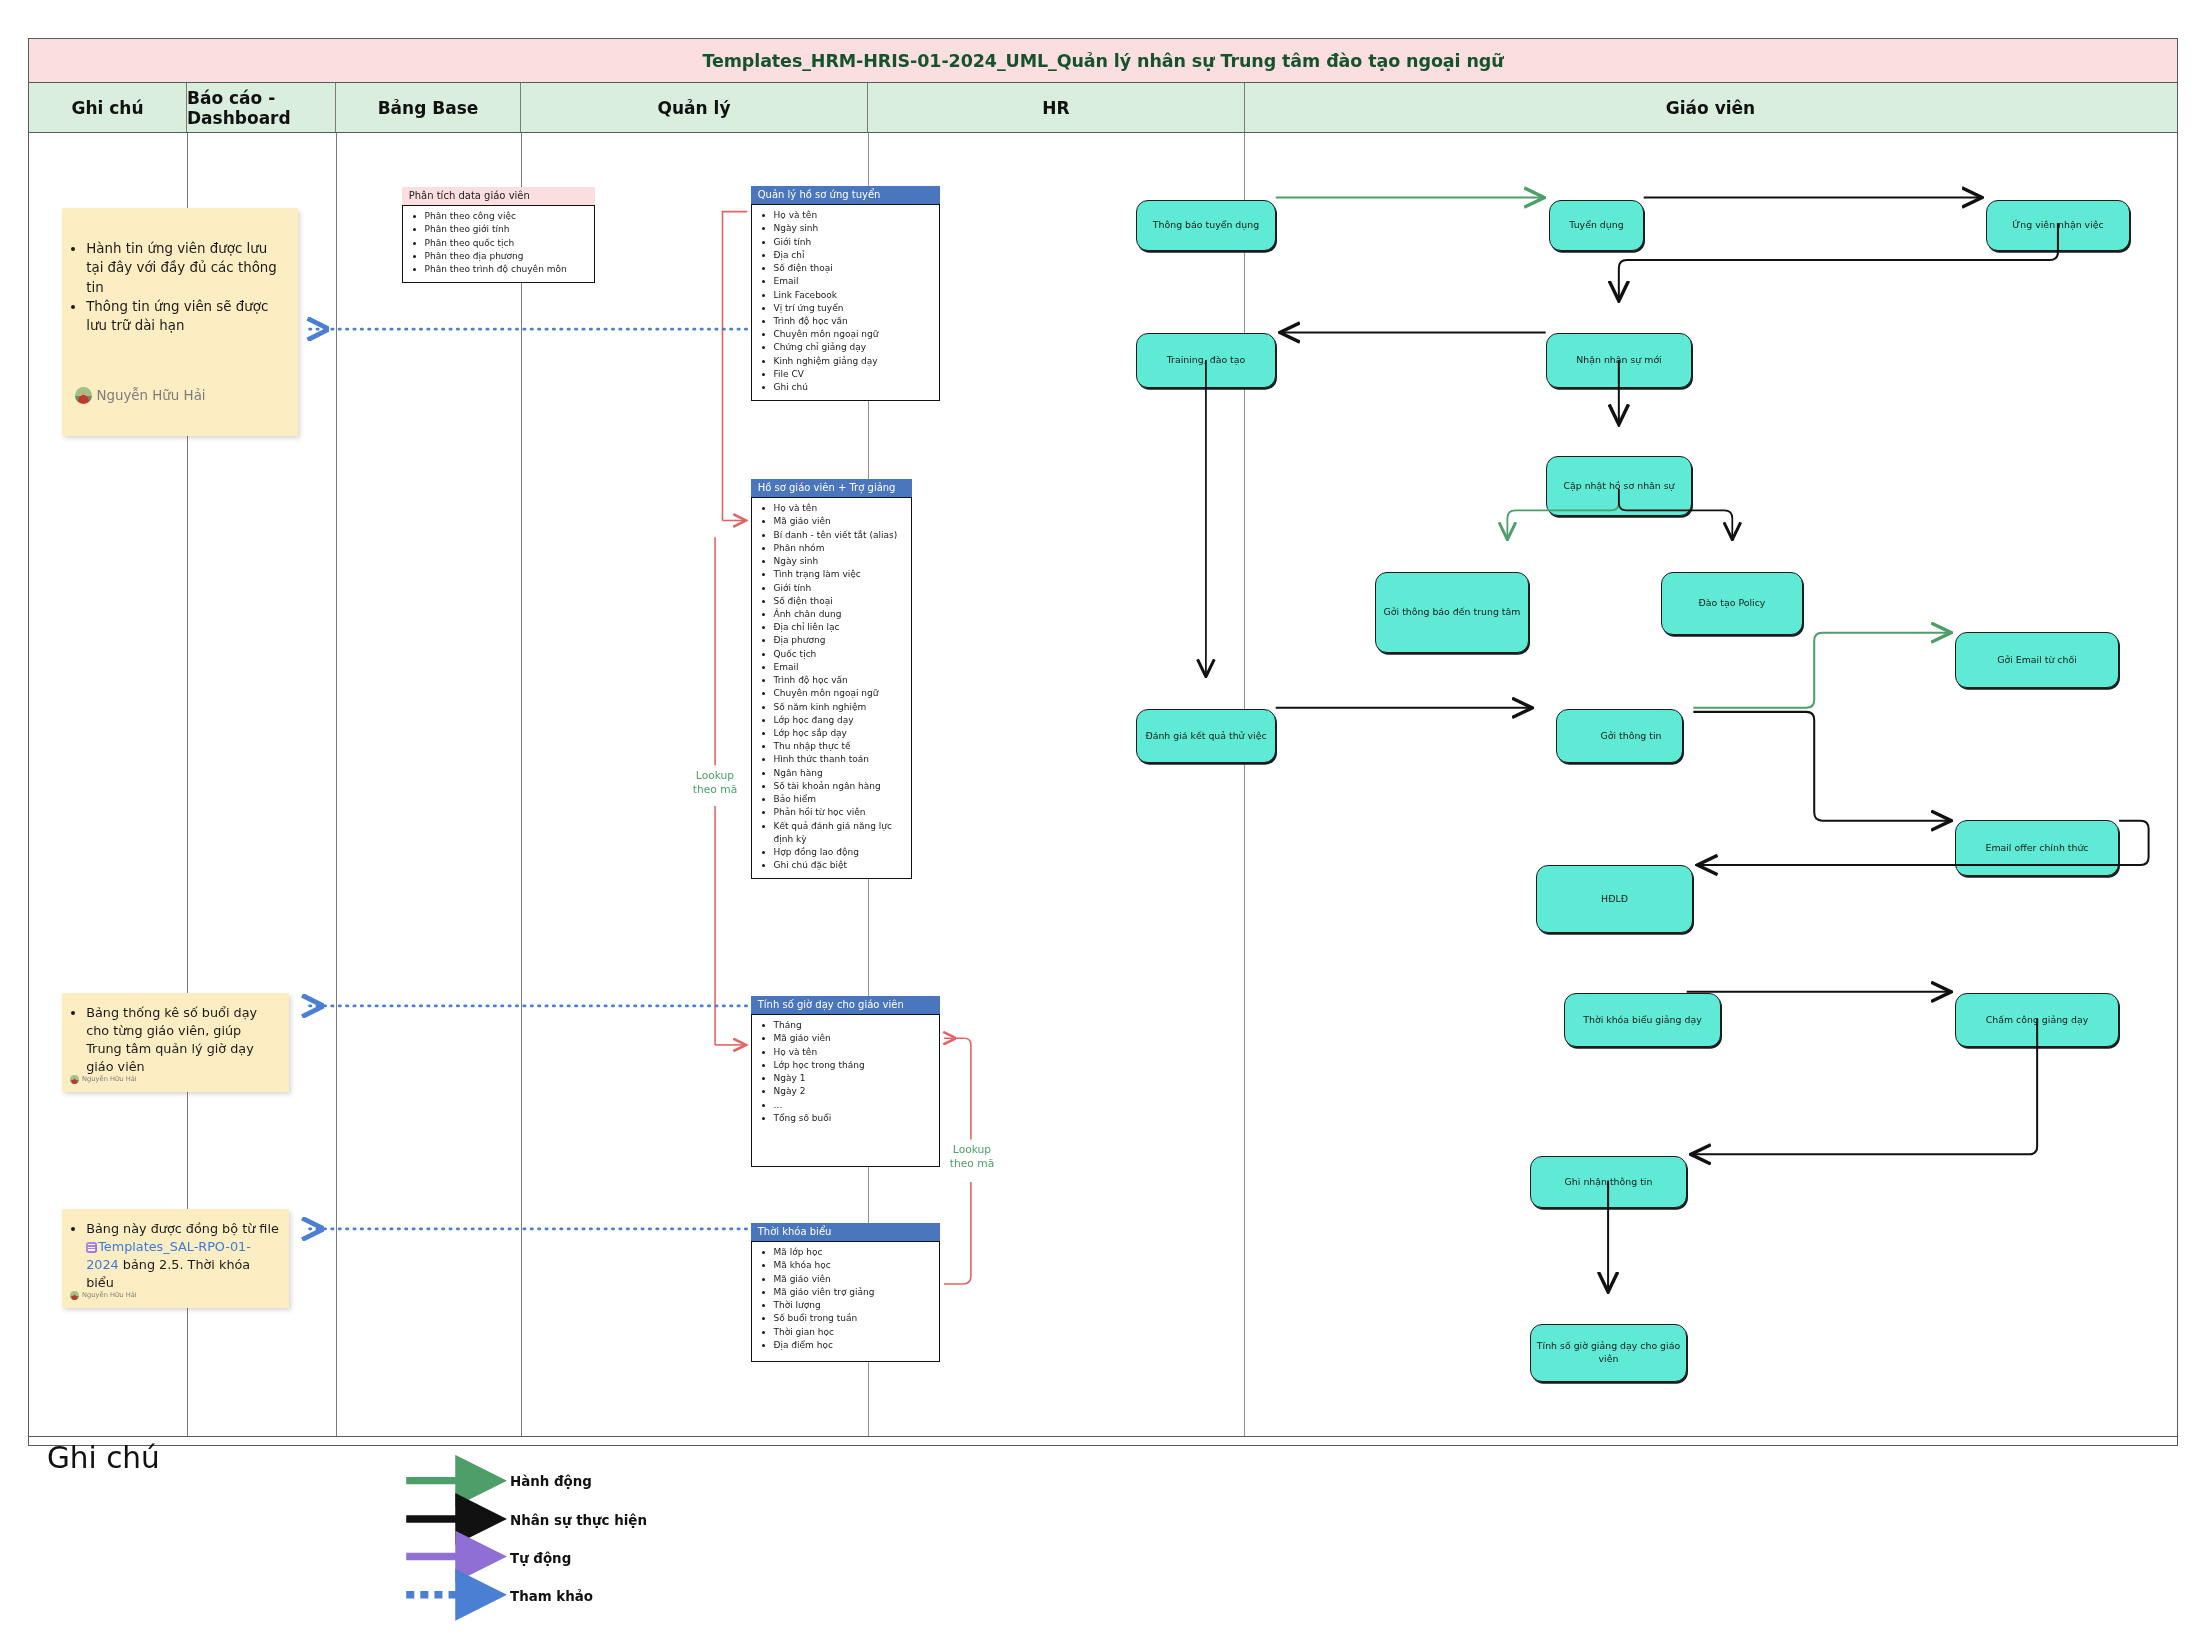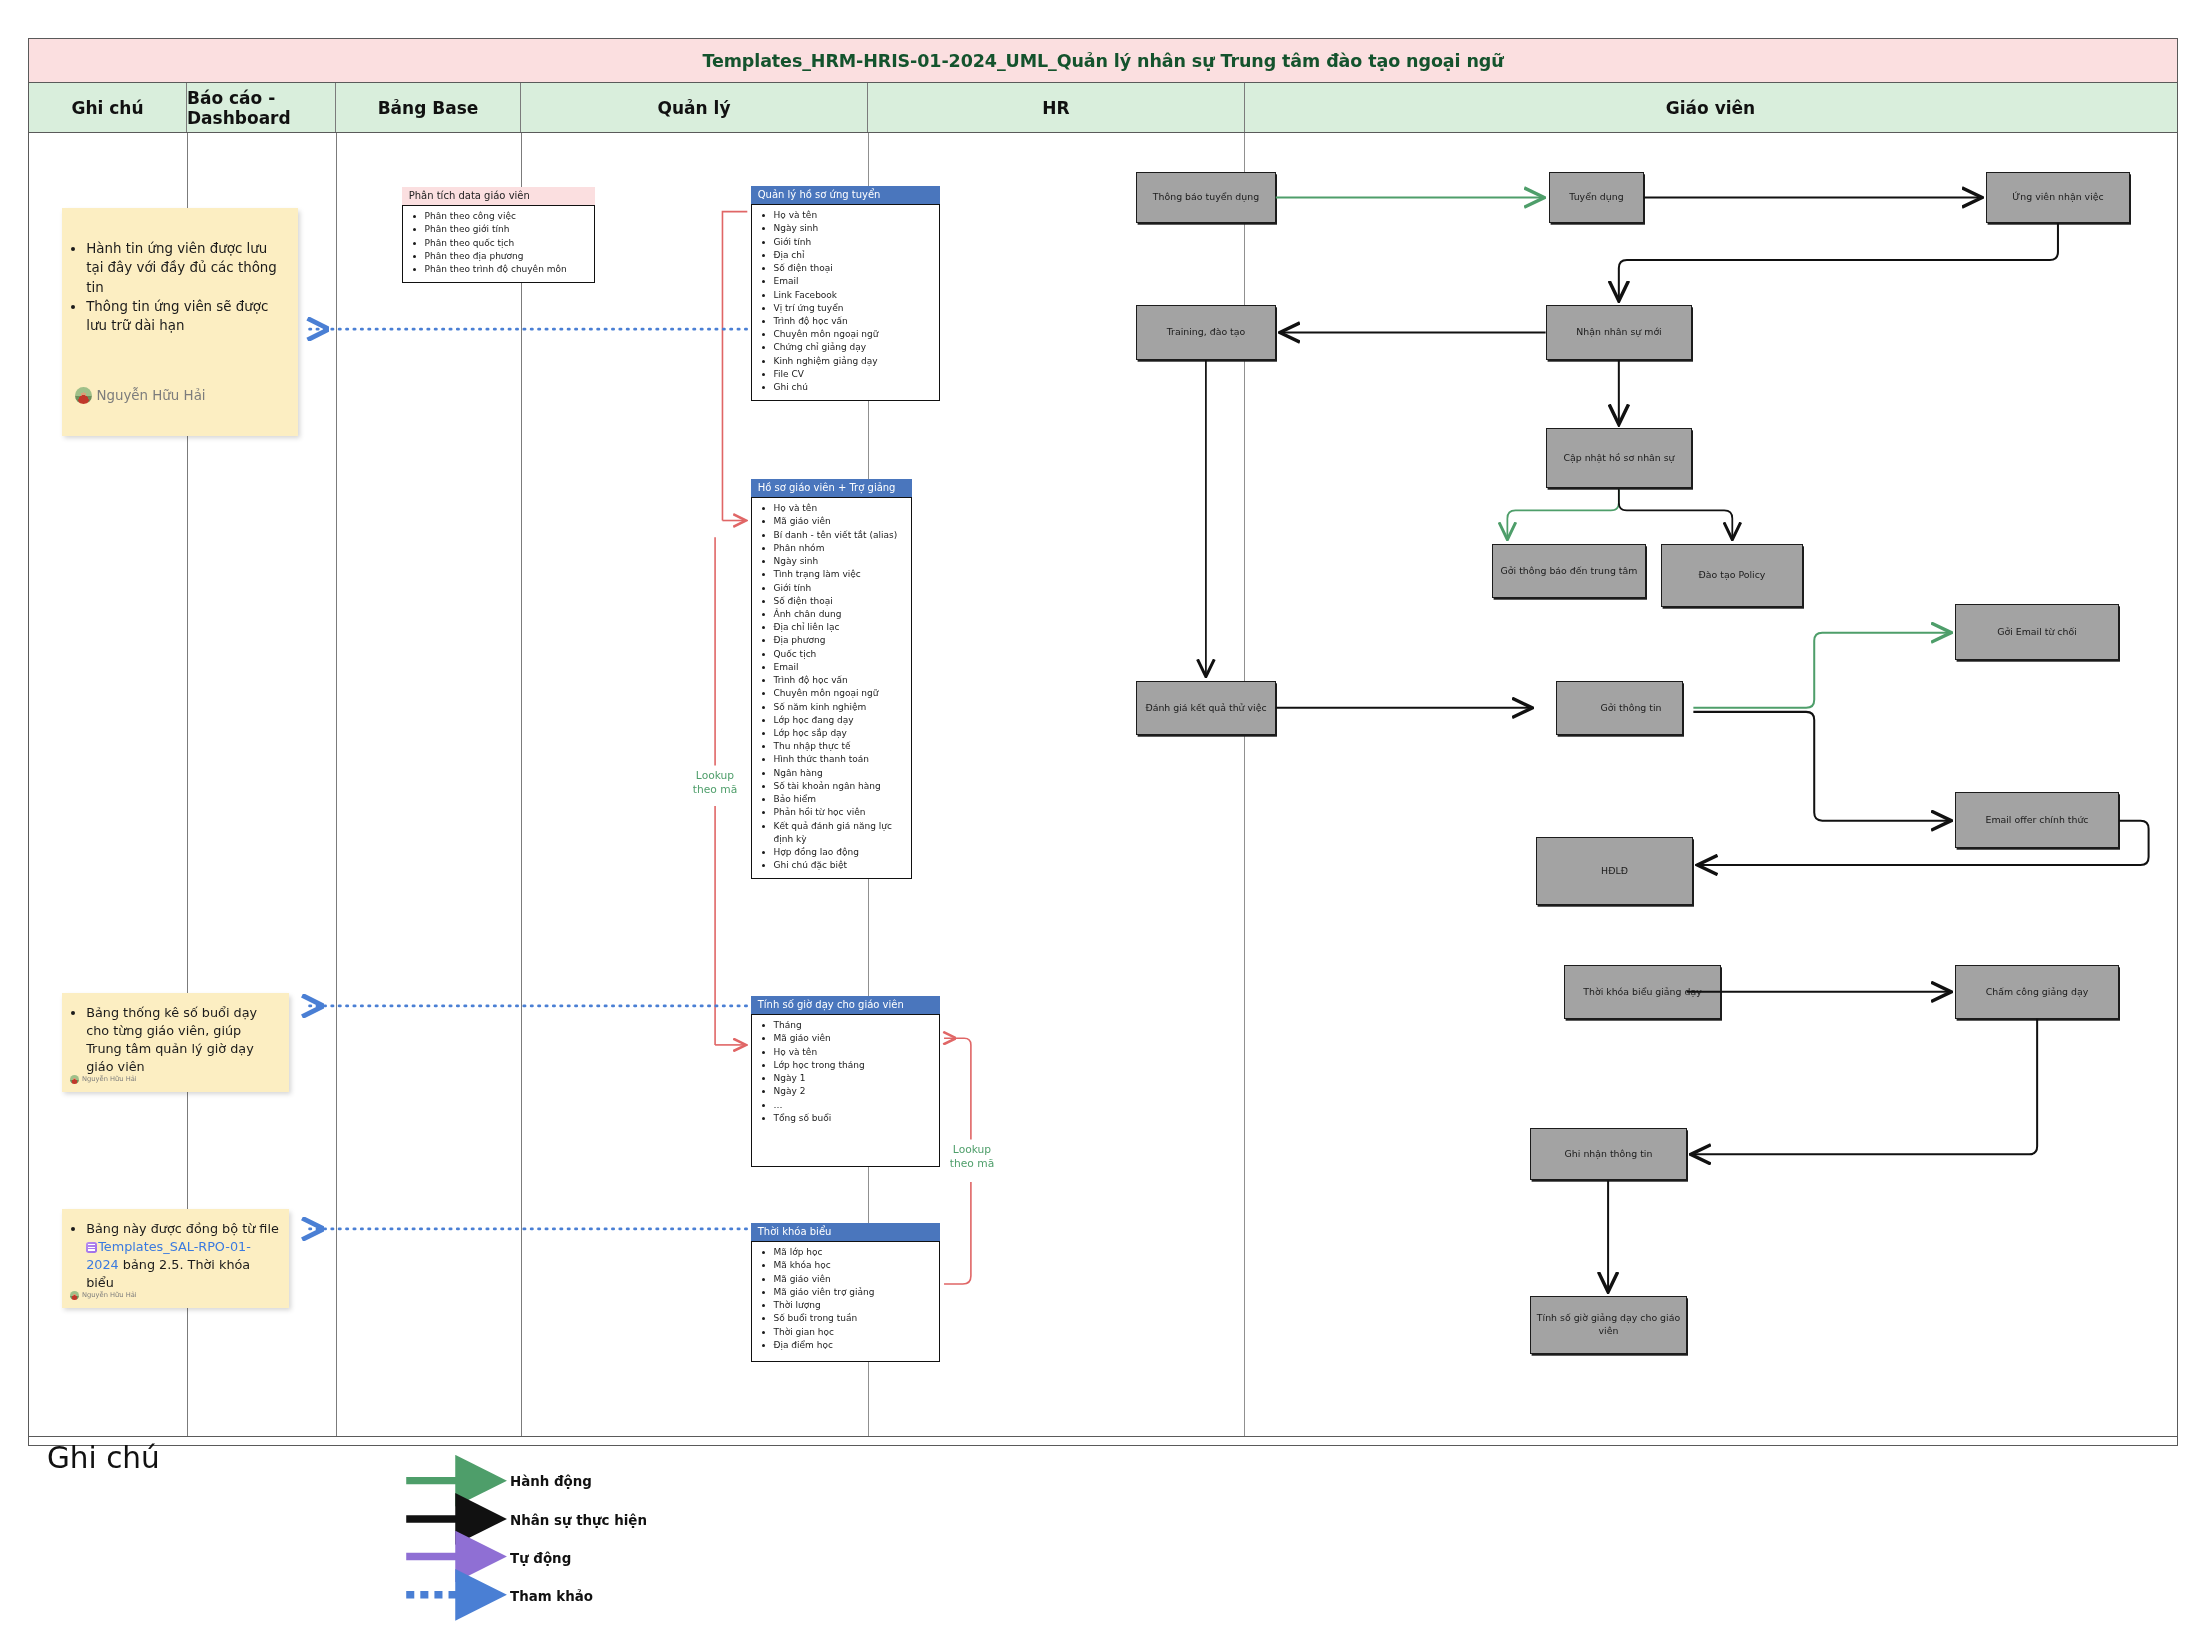--- a/index.html
+++ b/index.html
@@ -88,28 +88,29 @@
   .tbl .bd {
     border:1.3px solid #111; background:#fff;
     padding:4.7px 4px 5.4px 4px;
   }
   .tbl ul { margin:0; padding-left:17.5px; }
   .tbl li { font-size:9px; line-height:1.47; color:#1b1b1b; }
 
   
   .node {
     position:absolute;
-    background:#a3a3a3;
+    background:#5eead4;
     border:1.1px solid #1c1c1c;
-    border-radius:0;
+    border-radius:12px;
     box-shadow:1.3px 2px 0 -0.3px #1c1c1c;
     display:flex; align-items:center; justify-content:center;
     text-align:center;
     font-size:9.4px; color:#1b1b1b; line-height:1.35;
     padding:1.3px 4px;
+    margin-top:28px;
   }
 
   
   svg.overlay { position:absolute; left:0; top:0; width:2205px; height:1646px; pointer-events:none; }
 
   
   .legend-title {
     position:absolute; left:47px; top:1441px;
     font-size:29.5px; color:#111; font-weight:normal;
   }
@@ -302,21 +303,21 @@
     <div>Lookup</div>
     <div>theo mã</div>
   </div>
 
   <div class="node" style="left:1136px; top:172px;  width:140px; height:51px;">Thông báo tuyển dụng</div>
   <div class="node" style="left:1549px; top:172px;  width:95px; height:51px;">Tuyển dụng</div>
   <div class="node" style="left:1986px; top:172px;  width:144px; height:51px;">Ứng viên nhận việc</div>
   <div class="node" style="left:1546px; top:305px;  width:146px; height:55px;">Nhận nhân sự mới</div>
   <div class="node" style="left:1136px; top:305px;  width:140px; height:55px;">Training, đào tạo</div>
   <div class="node" style="left:1546px; top:428px;  width:146px; height:60px;">Cập nhật hồ sơ nhân sự</div>
-  <div class="node" style="left:1492px; top:544px; width:154px; height:54px;">Gởi thông báo đến trung tâm</div>
+  <div class="node" style="left:1375px; top:544px; width:154px; height:81px;">Gởi thông báo đến trung tâm</div>
   <div class="node" style="left:1661px; top:544px;  width:142px; height:63px;">Đào tạo Policy</div>
   <div class="node" style="left:1136px; top:681px; width:140px; height:54px;">Đánh giá kết quả thử việc</div>
   <div class="node" style="left:1556px; top:681px; width:127px; height:54px;padding-left:27px;">Gởi thông tin</div>
   <div class="node" style="left:1955px; top:604px;  width:164px; height:56px;">Gởi Email từ chối</div>
   <div class="node" style="left:1955px; top:792px; width:164px; height:56px;">Email offer chính thức</div>
   <div class="node" style="left:1536px; top:837px; width:157px; height:68px;">HĐLĐ</div>
   <div class="node" style="left:1564px; top:965px; width:157px; height:54px;">Thời khóa biểu giảng dạy</div>
   <div class="node" style="left:1955px; top:965px; width:164px; height:54px;">Chấm công giảng dạy</div>
   <div class="node" style="left:1530px; top:1128px; width:157px; height:52px;">Ghi nhận thông tin</div>
   <div class="node" style="left:1530px; top:1296px; width:157px; height:58px;">Tính số giờ giảng dạy cho giáo viên</div>

